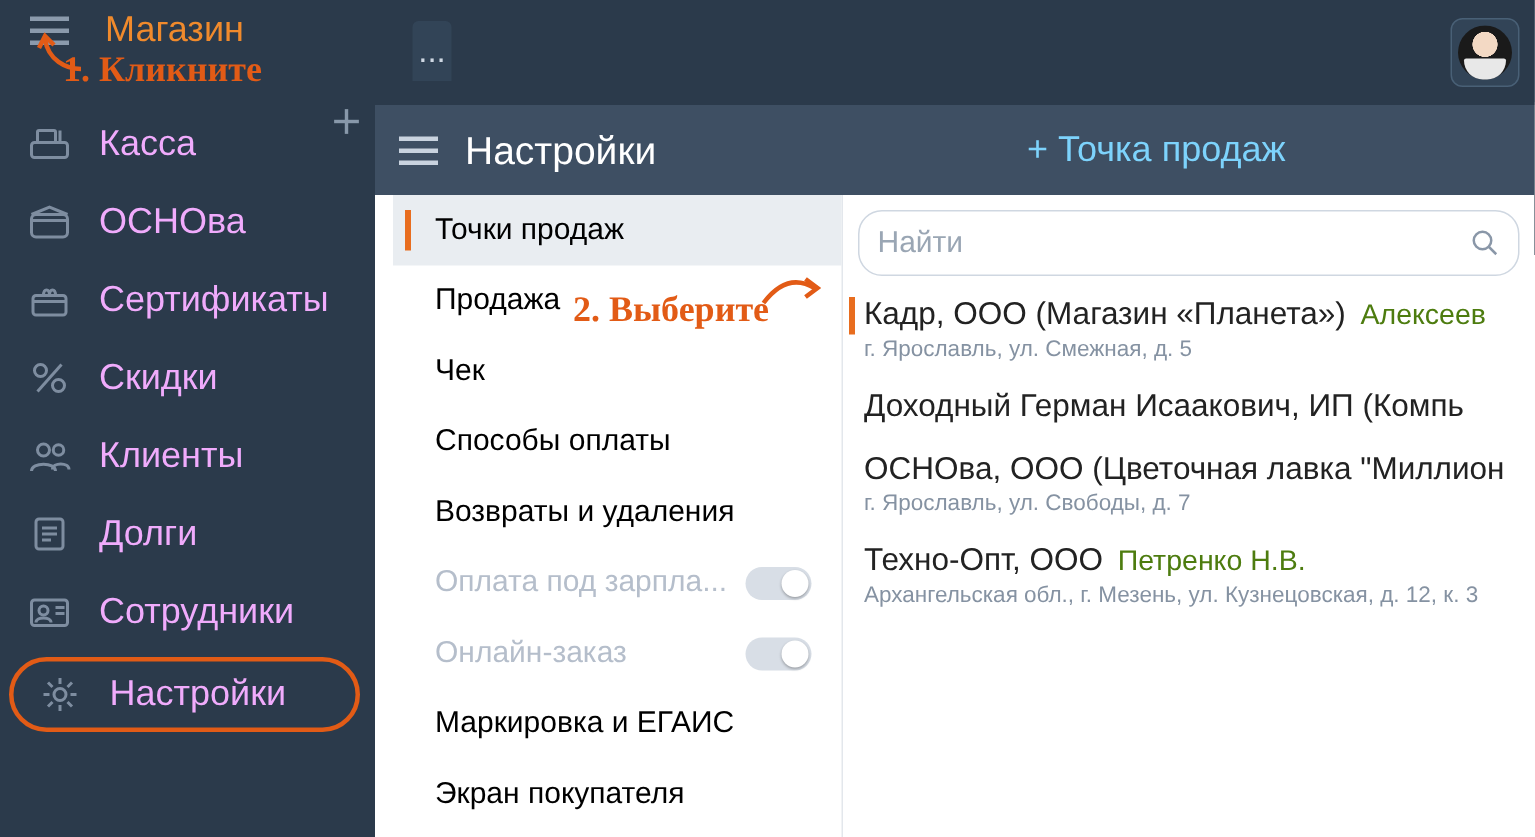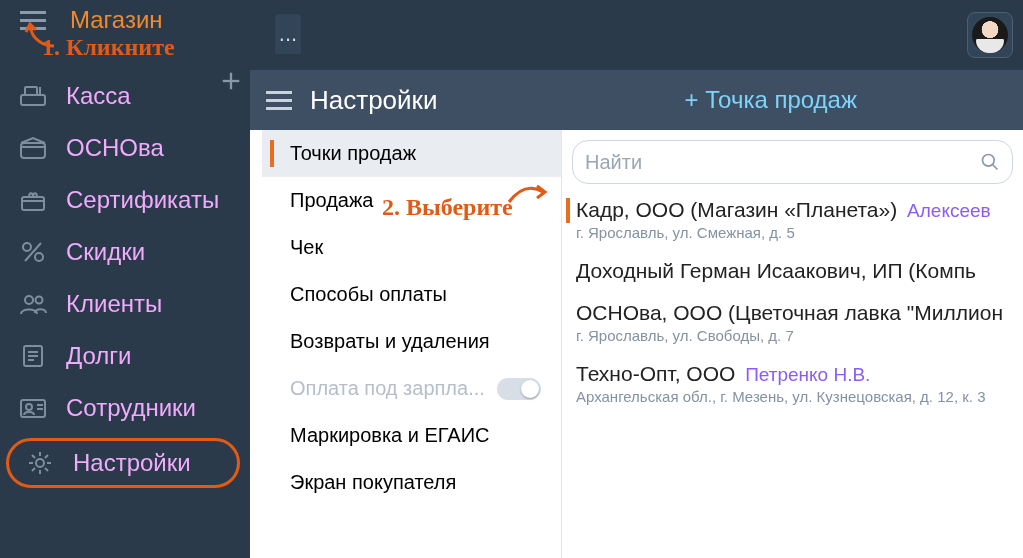--- a/index.html
+++ b/index.html
@@ -44,21 +44,21 @@
 
   .list-area { flex:1; padding:6px 0 0 0; }
   .search { margin:4px 10px 6px 10px; height:44px; border:1px solid #cfd7e1; border-radius:16px; display:flex; align-items:center; padding:0 12px; gap:8px; }
   .search input { flex:1; border:none; outline:none; font-size:20px; color:#333; }
   .search input::placeholder { color:#9aa6b4; }
   .search .mag { width:20px; height:20px; }
   .row { padding:8px 14px 10px 14px; border-bottom:0; cursor:pointer; }
   .row.sel { position:relative; }
   .row.sel::before { content:""; position:absolute; left:4px; top:8px; bottom:28px; width:4px; background:#e86d1f; }
   .r-title { font-size:21px; color:#222; }
-  .r-title .sec { color:#8b5cf6; font-size:19px; margin-left:4px;}
+  .r-title .sec { color:#4d7c0f; font-size:19px; margin-left:4px;}
   .r-sub { font-size:15px; color:#8592a2; margin-top:2px; }
 
   
   .anno { position:absolute; color:#e25b16; font-family:Liberation Serif, serif; font-weight:bold; pointer-events:none; }
   .anno1 { left:42px; top:34px; font-size:24px; }
   .anno1 svg { position:absolute; left:-18px; top:-14px; }
   .anno2 { left:382px; top:194px; font-size:24px; }
   .anno2 svg { position:absolute; right:-36px; top:-14px; }
 </style>
 </head>
@@ -193,20 +193,24 @@
         <div class="sl-item">
             <span>Способы оплаты</span>
           </div>
         <div class="sl-item">
             <span>Возвраты и удаления</span>
           </div>
         <div class="sl-item disabled">
             <span>Оплата под зарпла...</span>
             <span class="toggle"></span>
           </div>
+        <div class="sl-item disabled">
+            <span>Онлайн-заказ</span>
+            <span class="toggle"></span>
+          </div>
         <div class="sl-item">
             <span>Маркировка и ЕГАИС</span>
           </div>
         <div class="sl-item">
             <span>Экран покупателя</span>
           </div>
       </div>
 
       <div class="list-area">
         <div class="search">

